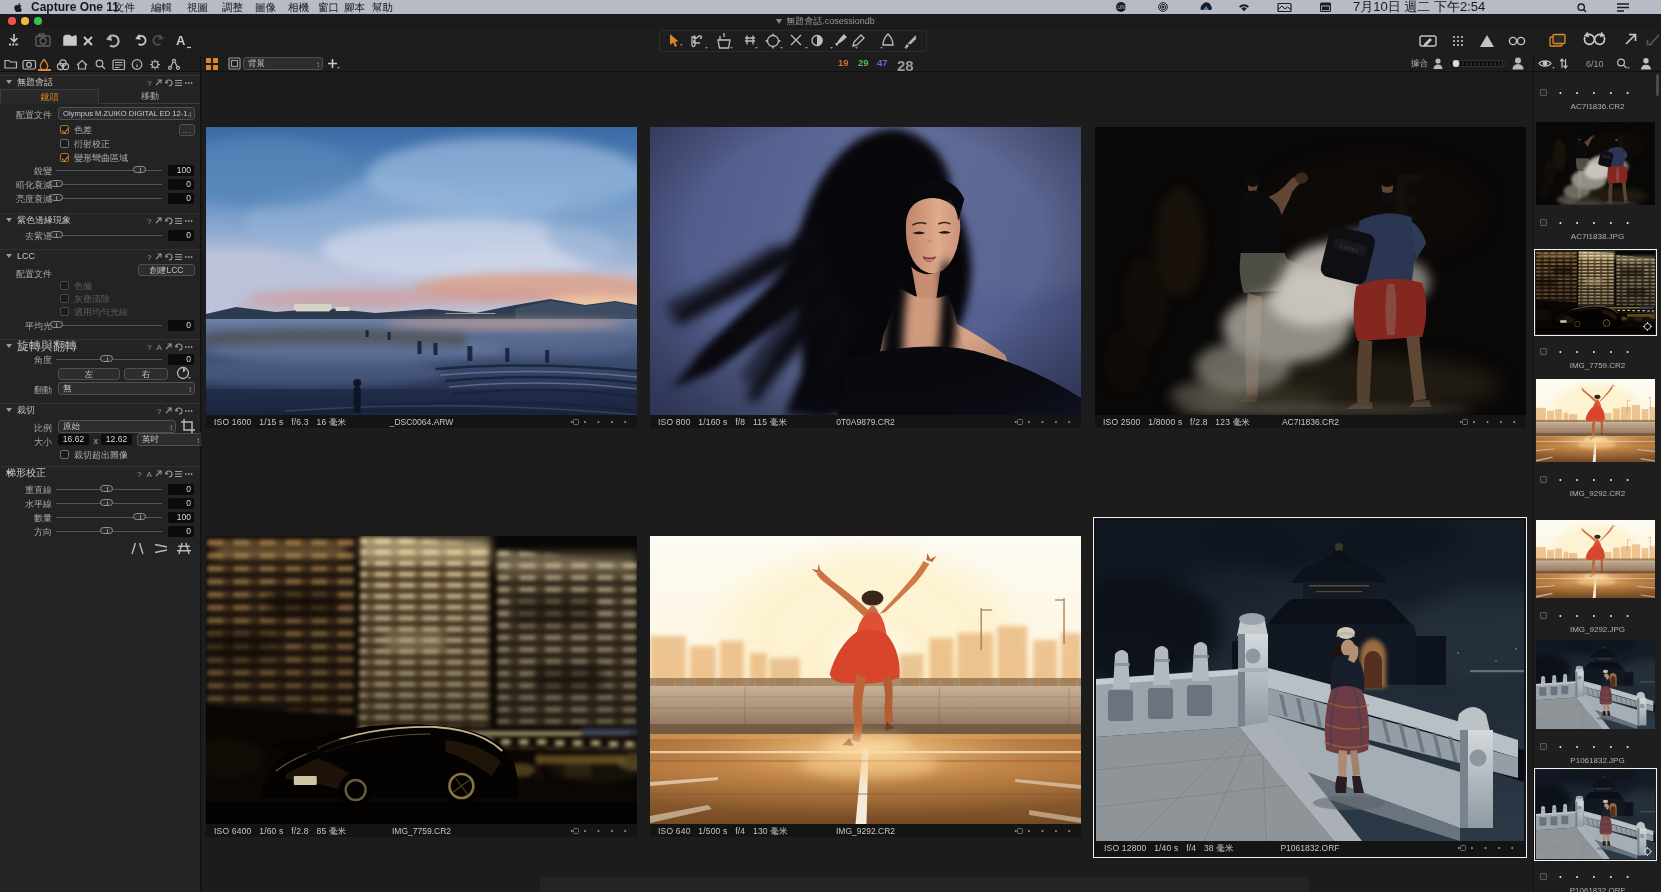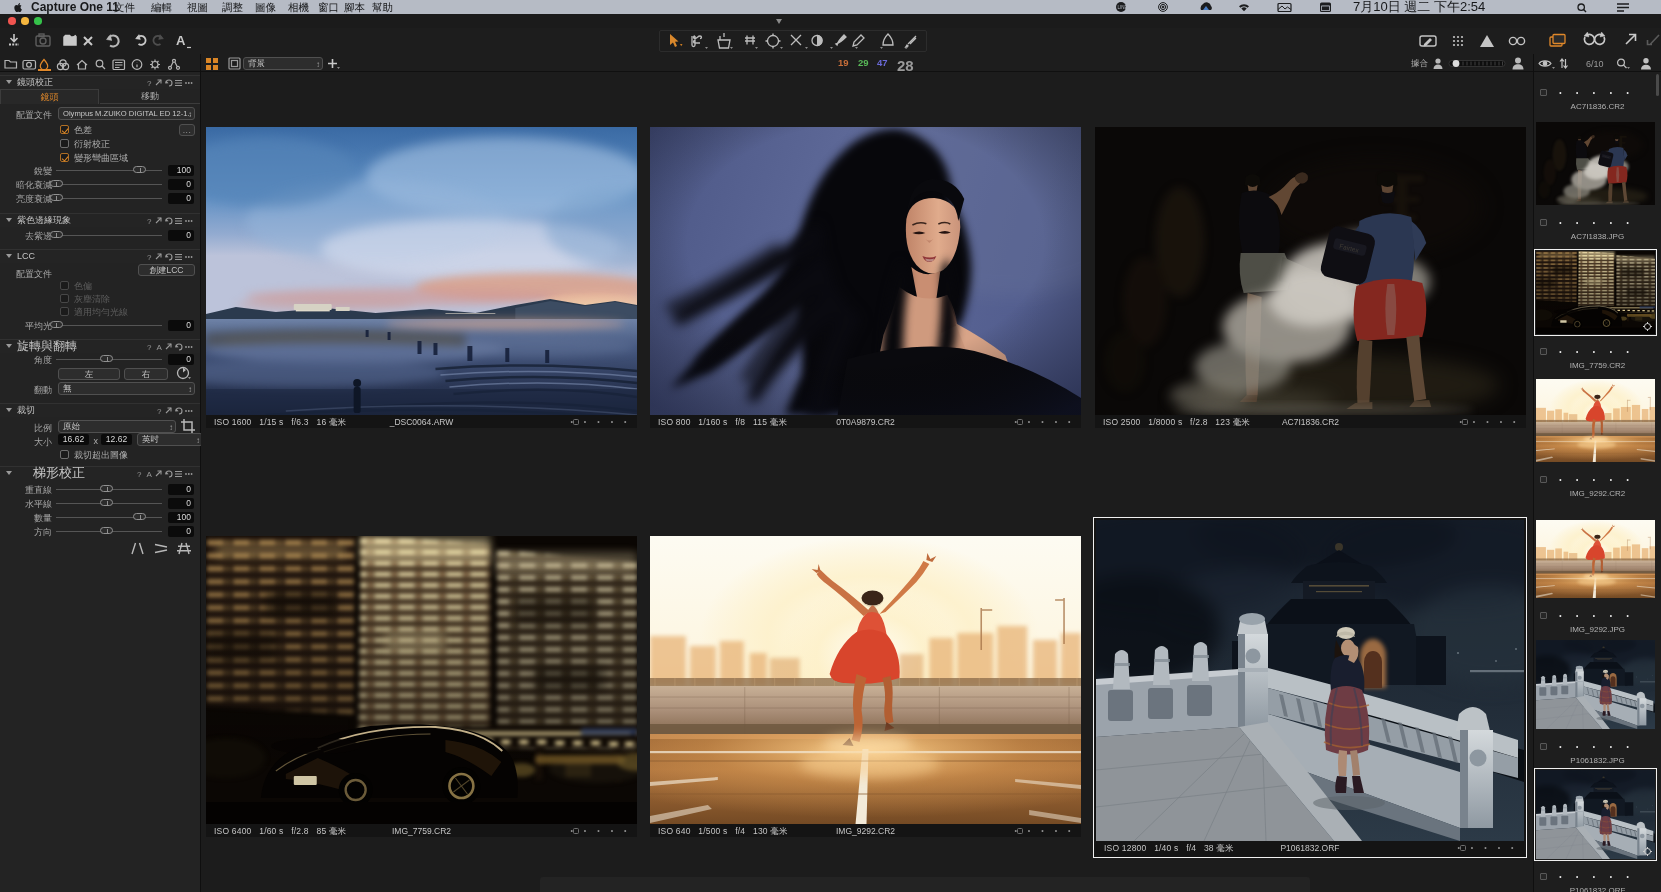--- a/index.html
+++ b/index.html
@@ -101,20 +101,21 @@
     </svg>
 <svg style="left:1617px;top:3px" width="12" height="9" viewBox="0 0 12 9">
       <g stroke="#1c1d1f" stroke-width="1.3">
         <path d="M0 1 H12 M0 4.5 H12 M0 8 H7"></path>
       </g>
     </svg>
 <div style="left:0;top:14px;width:1661px;height:14px;background:#1b1b1b"></div>
 <div class="tl" style="left:8px;background:#f0544f"></div>
 <div class="tl" style="left:21px;background:#f5b63e"></div>
 <div class="tl" style="left:34px;background:#35c24a"></div>
+<div style="left:0;top:14px;width:1661px;text-align:center;color:#9a9a9a;font-size:9px;line-height:14px">無題會話.cosessiondb</div>
 <svg style="left:776px;top:19px" width="6" height="5" viewBox="0 0 6 5">
       <path d="M0 0 h6 l-3 5 z" fill="#8a8a8a"></path>
     </svg>
 <div style="left:0;top:28px;width:1661px;height:26px;background:#1d1d1d"></div>
 <svg style="left:6px;top:32px" width="190" height="18" viewBox="0 0 190 18">
 <g stroke="#c9c9c9" stroke-width="1.6" fill="none">
  <path d="M8 2 V9 M4.5 6 L8 9.5 L11.5 6"></path>
         <path d="M3 12.5 H13" stroke-width="2" stroke-dasharray="2 1.2"></path>
 </g>
 <g stroke="#5e5e5e" stroke-width="1.4" fill="none">
@@ -294,21 +295,21 @@
         <path d="M103 12.5 c0-3.2 2.1-4.8 5-4.8 s5 1.6 5 4.8 z"></path>
       </g>
 </svg>
 <div style="left:200px;top:54px;width:1px;height:838px;background:#0f0f0f"></div>
 <div style="left:1533px;top:54px;width:1px;height:838px;background:#0f0f0f"></div>
 <div style="left:0;top:72px;width:200px;height:820px;background:#232323"></div>
 <div class="schead" style="top:75px"></div>
 <svg style="left:6px;top:80px" width="6" height="4" viewBox="0 0 6 4">
       <path d="M0 0 h6 l-3 4 z" fill="#9a9a9a"></path>
     </svg>
-<span style="left:17px;top:75px;color:#c5c5c5;font-size:9px;line-height:14px">鏡頭校正</span>
+<span style="left:17px;top:75px;color:#c5c5c5;font-size:9px;line-height:14px">無題會話</span>
 <svg style="left:134px;top:78px" width="60" height="9" viewBox="0 0 60 9">
       <text x="13" y="7.5" fill="#999" font-size="8" font-family="Liberation Sans">?</text>
       <g stroke="#999" stroke-width="1.1" fill="none">
         <path d="M22 7 L27 2"></path>
         <path d="M23.5 2 L27 2 L27 5.5"></path>
       </g>
       <path d="M32 5 A3 3 0 1 1 35 8" stroke="#999" stroke-width="1.1" fill="none"></path>
       <path d="M32 2.2 L31.2 5.4 L34.6 5.2 Z" fill="#999"></path>
       <g stroke="#999" stroke-width="1">
         <path d="M41 2.5 H48"></path>
@@ -485,21 +486,21 @@
 <div class="sval" style="left:58px;top:434px;width:31px;text-align:center;padding:0">16.62</div>
 <span class="cblbl" style="left:93.5px;top:436px">x</span>
 <div class="sval" style="left:101px;top:434px;width:31px;text-align:center;padding:0">12.62</div>
 <div class="drop" style="left:137px;top:433px;width:66px;font-size:8.5px">英吋<span class="ar">↕</span></div>
 <div class="cb" style="left:60px;top:450px"></div>
 <div class="cblbl" style="left:74px;top:449px">裁切超出圖像</div>
 <div class="schead" style="top:466px"></div>
 <svg style="left:6px;top:471px" width="6" height="4" viewBox="0 0 6 4">
       <path d="M0 0 h6 l-3 4 z" fill="#9a9a9a"></path>
     </svg>
-<span style="left:33px;top:466px;color:#c5c5c5;font-size:13px;line-height:14px">梯形校正</span>
+<span style="left:6px;top:466px;color:#c5c5c5;font-size:10px;line-height:14px">梯形校正</span>
 <svg style="left:134px;top:469px" width="60" height="9" viewBox="0 0 60 9">
       <text x="3" y="7.5" fill="#999" font-size="8" font-family="Liberation Sans">?</text>
       <text x="12.5" y="7.5" fill="#999" font-size="8" font-family="Liberation Sans">A</text>
       <g stroke="#999" stroke-width="1.1" fill="none">
         <path d="M22 7 L27 2"></path>
         <path d="M23.5 2 L27 2 L27 5.5"></path>
       </g>
       <path d="M32 5 A3 3 0 1 1 35 8" stroke="#999" stroke-width="1.1" fill="none"></path>
       <path d="M32 2.2 L31.2 5.4 L34.6 5.2 Z" fill="#999"></path>
       <g stroke="#999" stroke-width="1">

